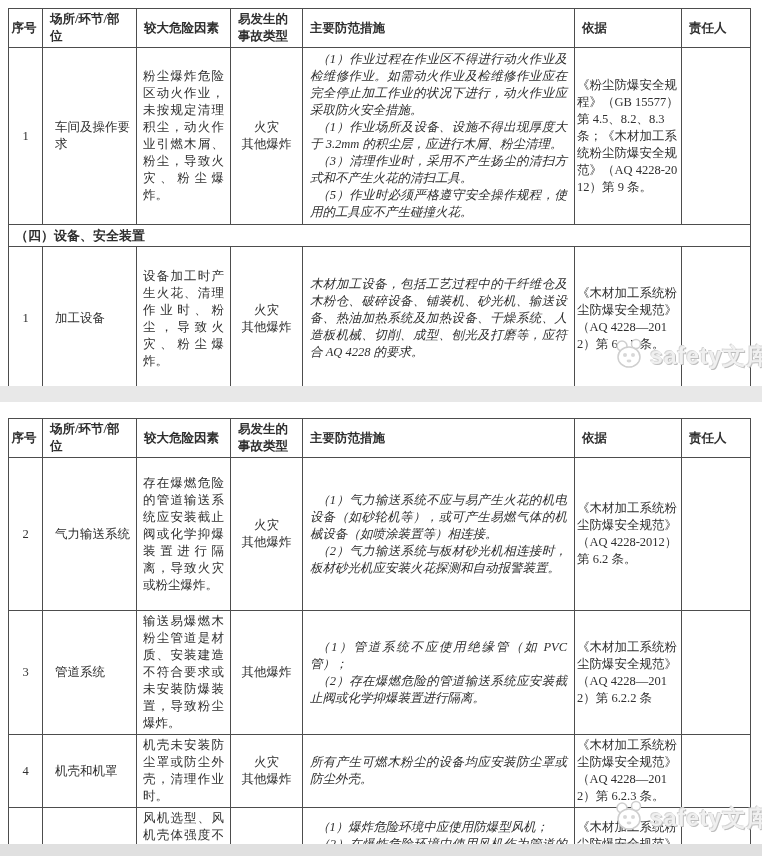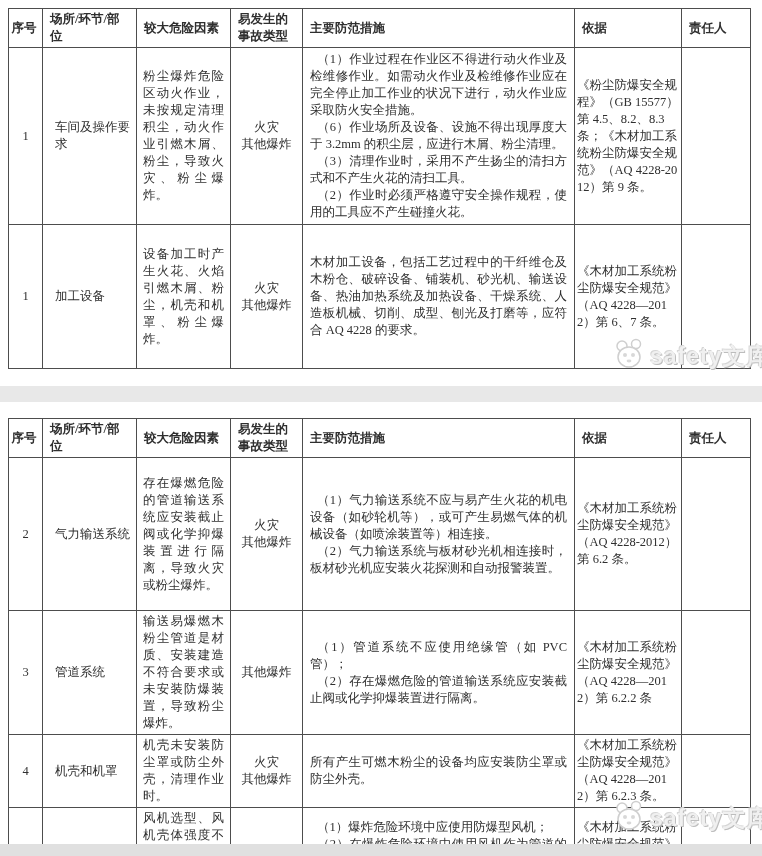--- a/index.html
+++ b/index.html
@@ -20,21 +20,21 @@
     font-size:12.5px;line-height:17px;
     padding:2px 5px;vertical-align:middle;
     word-break:break-all;
   }
   th{font-weight:bold;text-align:left;padding-left:7px;}
   th.c{text-align:center;padding-left:2px;}
   td.c{text-align:center;}
   td.loc{padding-left:12px;}
   td.hazard{text-align:justify;padding:2px 6px;margin-left:48px;}
   td.measures{text-align:justify;padding:3px 7px;vertical-align:middle;}
-  td.measures p{margin:0;}
+  td.measures p{margin:0;font-style:italic;}
   td.measures p.num{text-indent:7px;}
   td.basis{padding:2px 2px;}
   tr.t1-header{height:35px;}
   tr.t1-r1{height:150px;}
   tr.t1-sec{height:22px;}
   tr.t1-r2{height:144px;}
   tr.t2-header{height:34px;}
   tr.t2-r1{height:153px;}
   tr.t2-r2{height:106px;}
   tr.t2-r3{height:58px;}
@@ -90,31 +90,34 @@
     <tr class="t1-r1">
       <td class="c">1</td>
       <td class="loc">车间及操作要求</td>
       <td class="hazard">粉尘爆炸危险区动火作业，未按规定清理积尘，动火作业引燃木屑、粉尘，导致火灾、粉尘爆炸。</td>
       <td class="c">
         <div>火灾</div>
         <div>其他爆炸</div>
       </td>
       <td class="measures">
         <p class="num">（1）作业过程在作业区不得进行动火作业及检维修作业。如需动火作业及检维修作业应在完全停止加工作业的状况下进行，动火作业应采取防火安全措施。</p>
-        <p class="num">（6）作业场所及设备、设施不得出现厚度大于 3.2mm 的积尘层，应进行木屑、粉尘清理。</p>
+        <p class="num">（1）作业场所及设备、设施不得出现厚度大于 3.2mm 的积尘层，应进行木屑、粉尘清理。</p>
         <p class="num">（3）清理作业时，采用不产生扬尘的清扫方式和不产生火花的清扫工具。</p>
-        <p class="num">（2）作业时必须严格遵守安全操作规程，使用的工具应不产生碰撞火花。</p>
+        <p class="num">（5）作业时必须严格遵守安全操作规程，使用的工具应不产生碰撞火花。</p>
       </td>
       <td class="basis">《粉尘防爆安全规程》（GB 15577）第 4.5、8.2、8.3 条；《木材加工系统粉尘防爆安全规范》（AQ 4228-2012）第 9 条。</td>
       <td></td>
+    </tr>
+    <tr class="t1-sec">
+      <td class="section-cell" colspan="7">（四）设备、安全装置</td>
     </tr>
     <tr class="t1-r2">
       <td class="c">1</td>
       <td class="loc">加工设备</td>
-      <td class="hazard">设备加工时产生火花、火焰引燃木屑、粉尘，机壳和机罩、粉尘爆炸。</td>
+      <td class="hazard">设备加工时产生火花、清理作业时、粉尘，导致火灾、粉尘爆炸。</td>
       <td class="c">
         <div>火灾</div>
         <div>其他爆炸</div>
       </td>
       <td class="measures">
         <p>木材加工设备，包括工艺过程中的干纤维仓及木粉仓、破碎设备、铺装机、砂光机、输送设备、热油加热系统及加热设备、干燥系统、人造板机械、切削、成型、刨光及打磨等，应符合 AQ 4228 的要求。</p>
       </td>
       <td class="basis">《木材加工系统粉尘防爆安全规范》（AQ 4228—2012）第 6、7 条。</td>
       <td></td>
     </tr>

